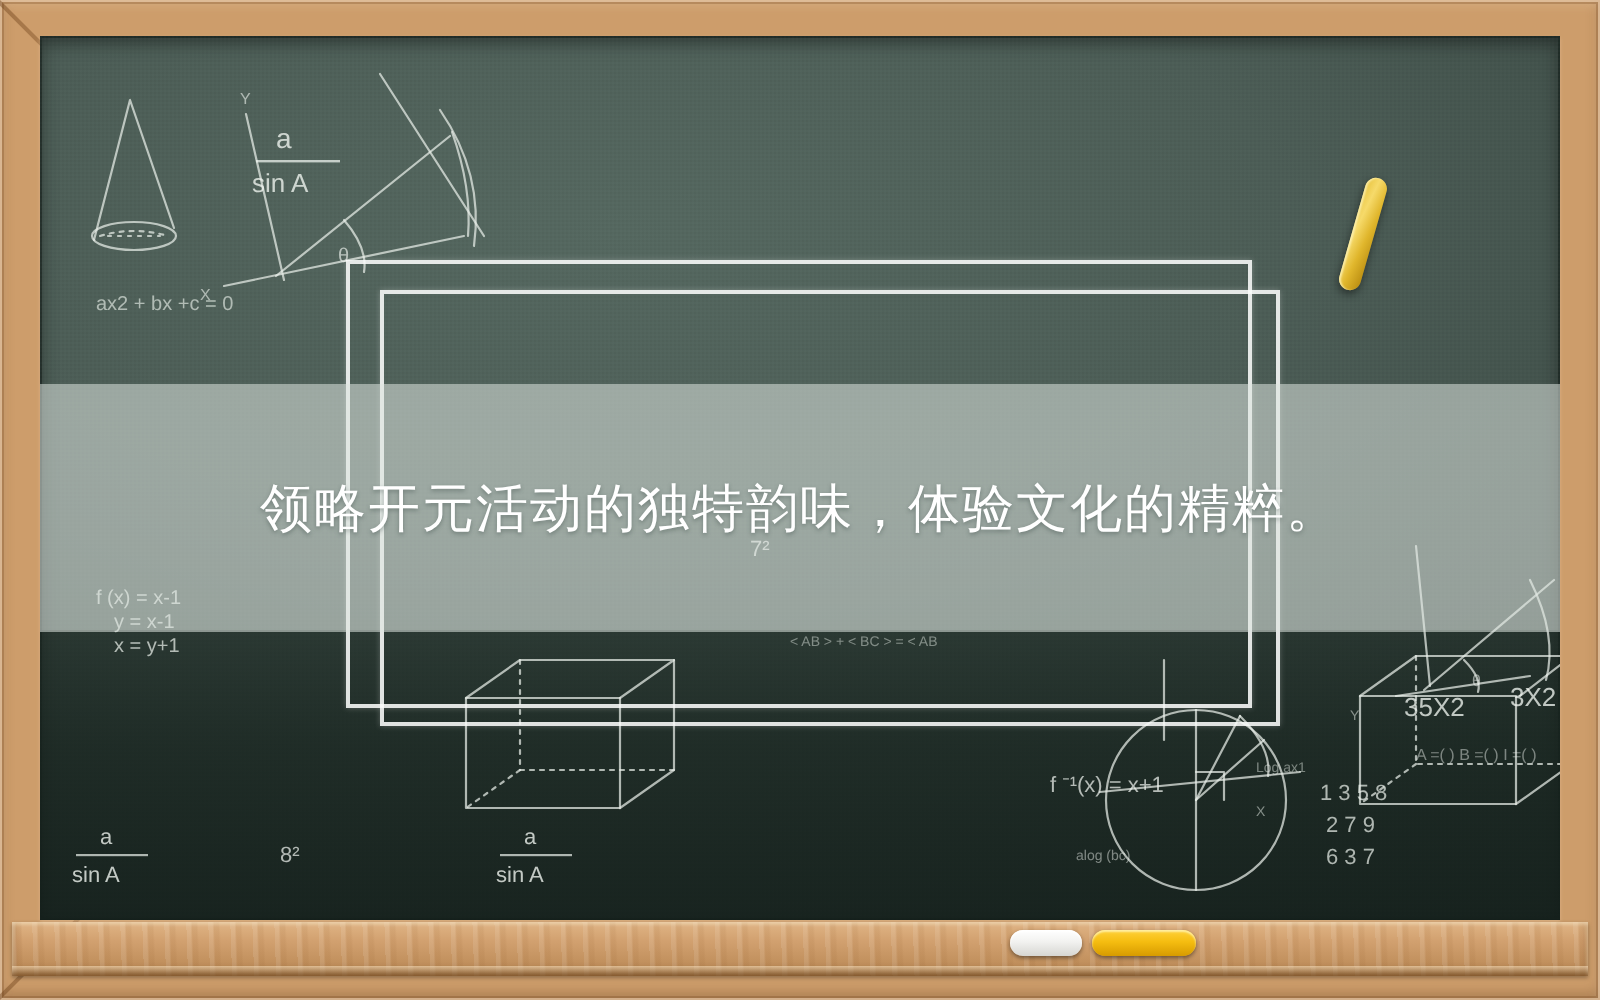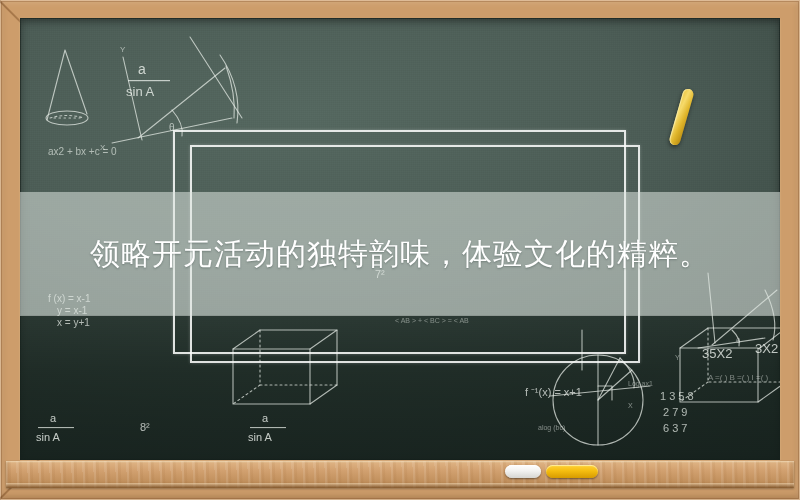--- a/index.html
+++ b/index.html
@@ -118,21 +118,21 @@
   .caption-text {
     position: absolute;
     left: 0;
     right: 0;
     top: 174px;
     height: 124px;
     display: flex;
     align-items: center;
     justify-content: center;
     color: #ffffff;
-    font-size: 30px;
+    font-size: 26px;
     letter-spacing: 1px;
     white-space: nowrap;
     text-shadow: 0 1px 2px rgba(60,75,70,0.45);
   }
 
   
   .chalk-stick {
     position: absolute;
     border-radius: 7px;
   }

